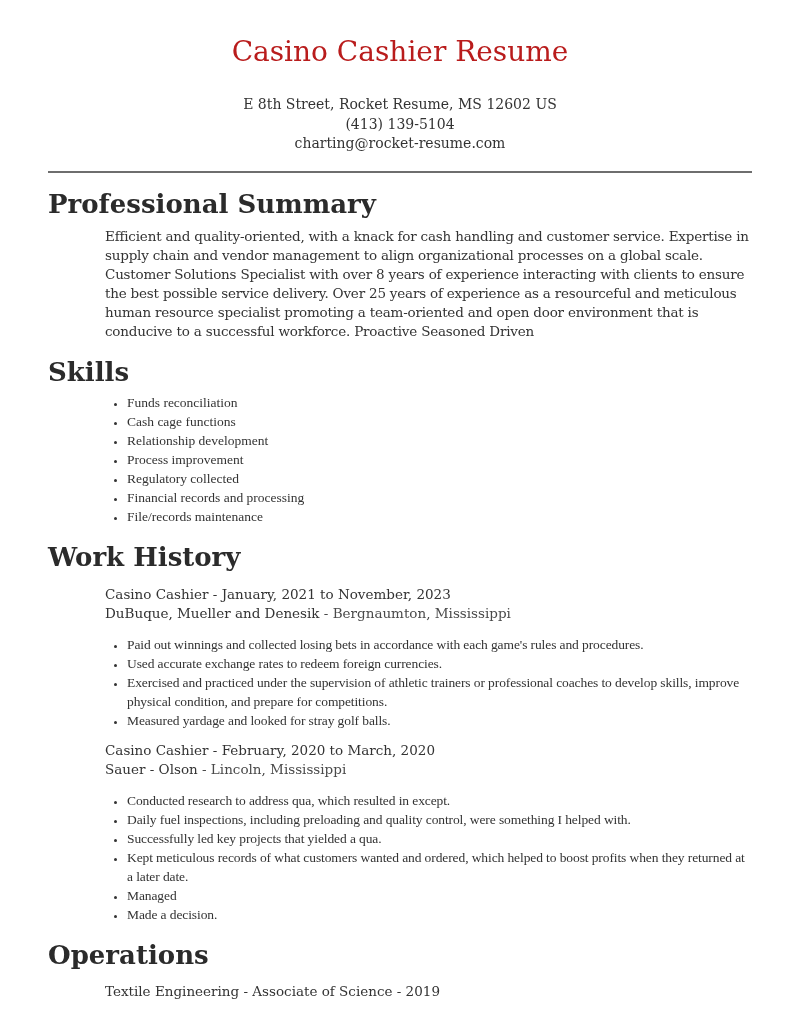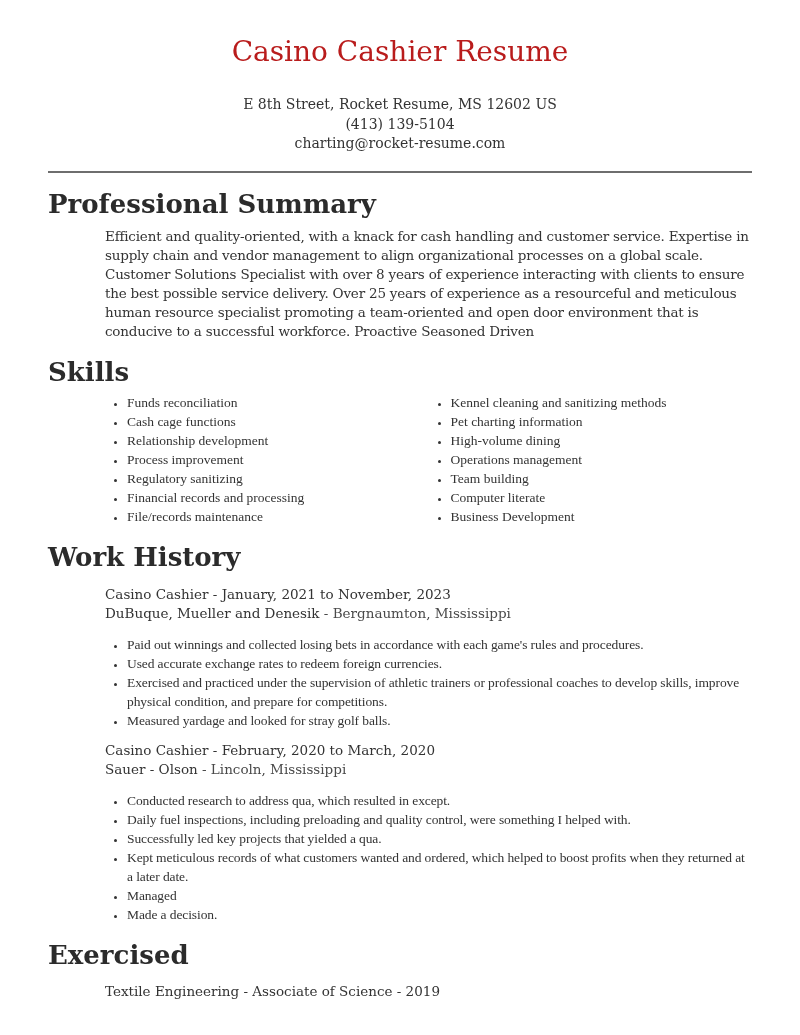--- a/index.html
+++ b/index.html
@@ -99,32 +99,23 @@
   <h2 class="section-heading">Professional Summary</h2>
   <p class="summary-text">Efficient and quality-oriented, with a knack for cash handling and customer service. Expertise in supply chain and vendor management to align organizational processes on a global scale. Customer Solutions Specialist with over 8 years of experience interacting with clients to ensure the best possible service delivery. Over 25 years of experience as a resourceful and meticulous human resource specialist promoting a team-oriented and open door environment that is conducive to a successful workforce. Proactive Seasoned Driven</p>
 
   <h2 class="section-heading heading-tight">Skills</h2>
   <div class="skills-grid">
     <ul>
       <li>Funds reconciliation</li>
       <li>Cash cage functions</li>
       <li>Relationship development</li>
       <li>Process improvement</li>
-      <li>Regulatory sanitizing</li>
+      <li>Regulatory collected</li>
       <li>Financial records and processing</li>
       <li>File/records maintenance</li>
-    </ul>
-    <ul>
-      <li>Kennel cleaning and sanitizing methods</li>
-      <li>Pet charting information</li>
-      <li>High-volume dining</li>
-      <li>Operations management</li>
-      <li>Team building</li>
-      <li>Computer literate</li>
-      <li>Business Development</li>
     </ul>
   </div>
 
   <h2 class="section-heading">Work History</h2>
 
   <div class="job">
     <div>Casino Cashier - January, 2021 to November, 2023</div>
     <div><span class="bold">DuBuque, Mueller and Denesik</span><span class="loc"> - Bergnaumton, Mississippi</span></div>
     <ul>
       <li>Paid out winnings and collected losing bets in accordance with each game's rules and procedures.</li>
@@ -140,20 +131,20 @@
     <ul>
       <li>Conducted research to address qua, which resulted in except.</li>
       <li>Daily fuel inspections, including preloading and quality control, were something I helped with.</li>
       <li>Successfully led key projects that yielded a qua.</li>
       <li>Kept meticulous records of what customers wanted and ordered, which helped to boost profits when they returned at a later date.</li>
       <li>Managed</li>
       <li>Made a decision.</li>
     </ul>
   </div>
 
-  <h2 class="section-heading">Exercised</h2>
+  <h2 class="section-heading">Operations</h2>
 
   <div class="edu-entry">
     <div>Textile Engineering - Associate of Science - 2019</div>
 
   </div>
 
 </div>
 
 </body></html>

